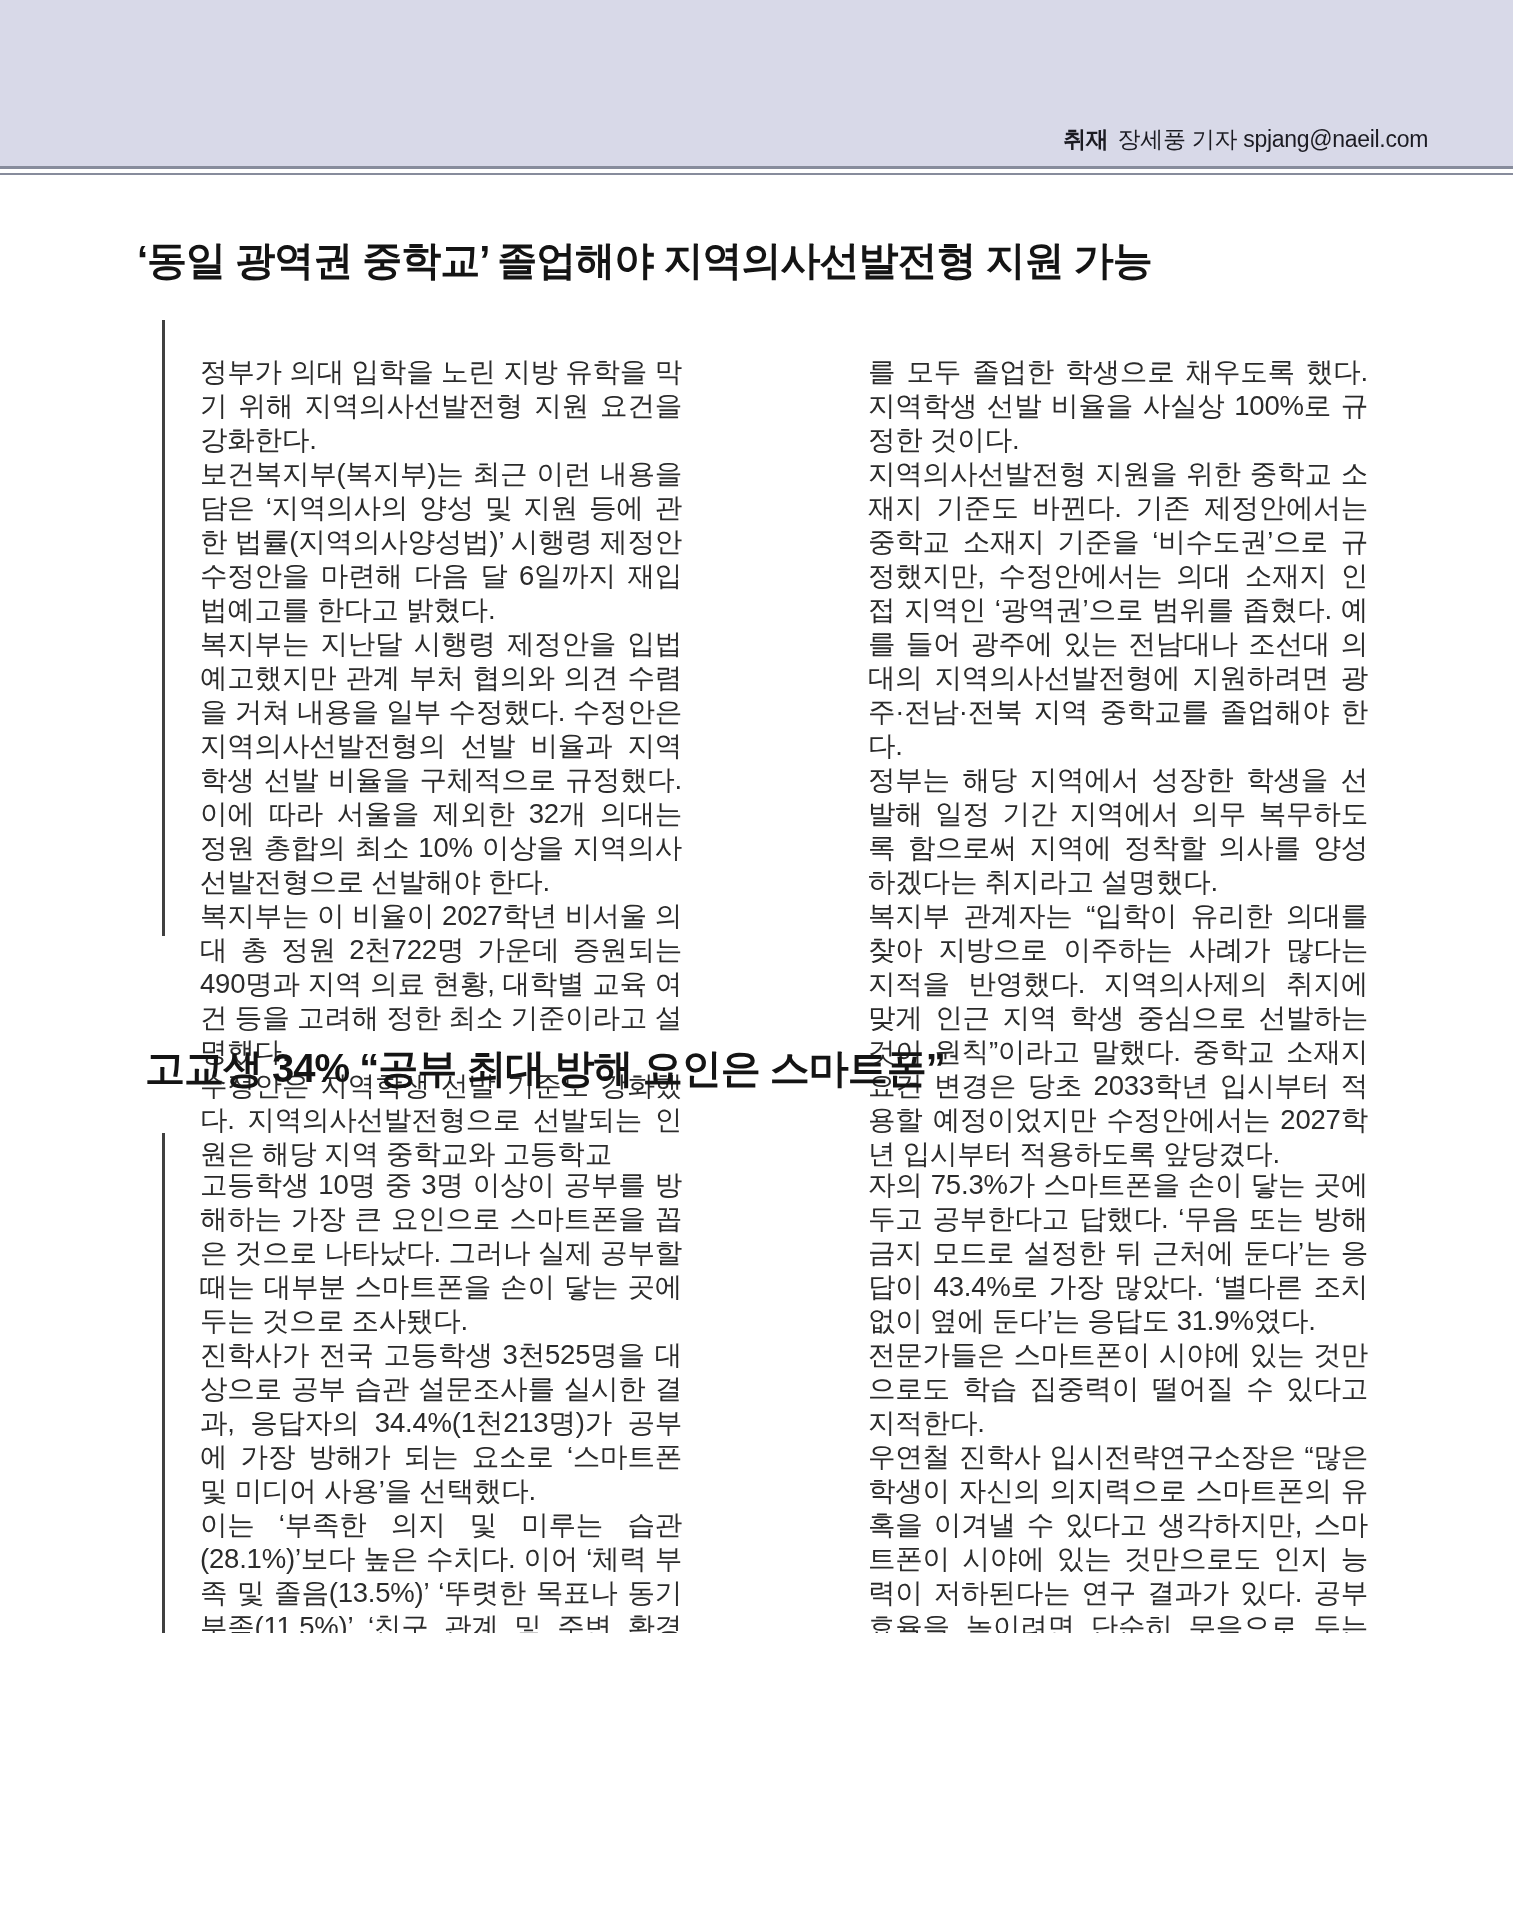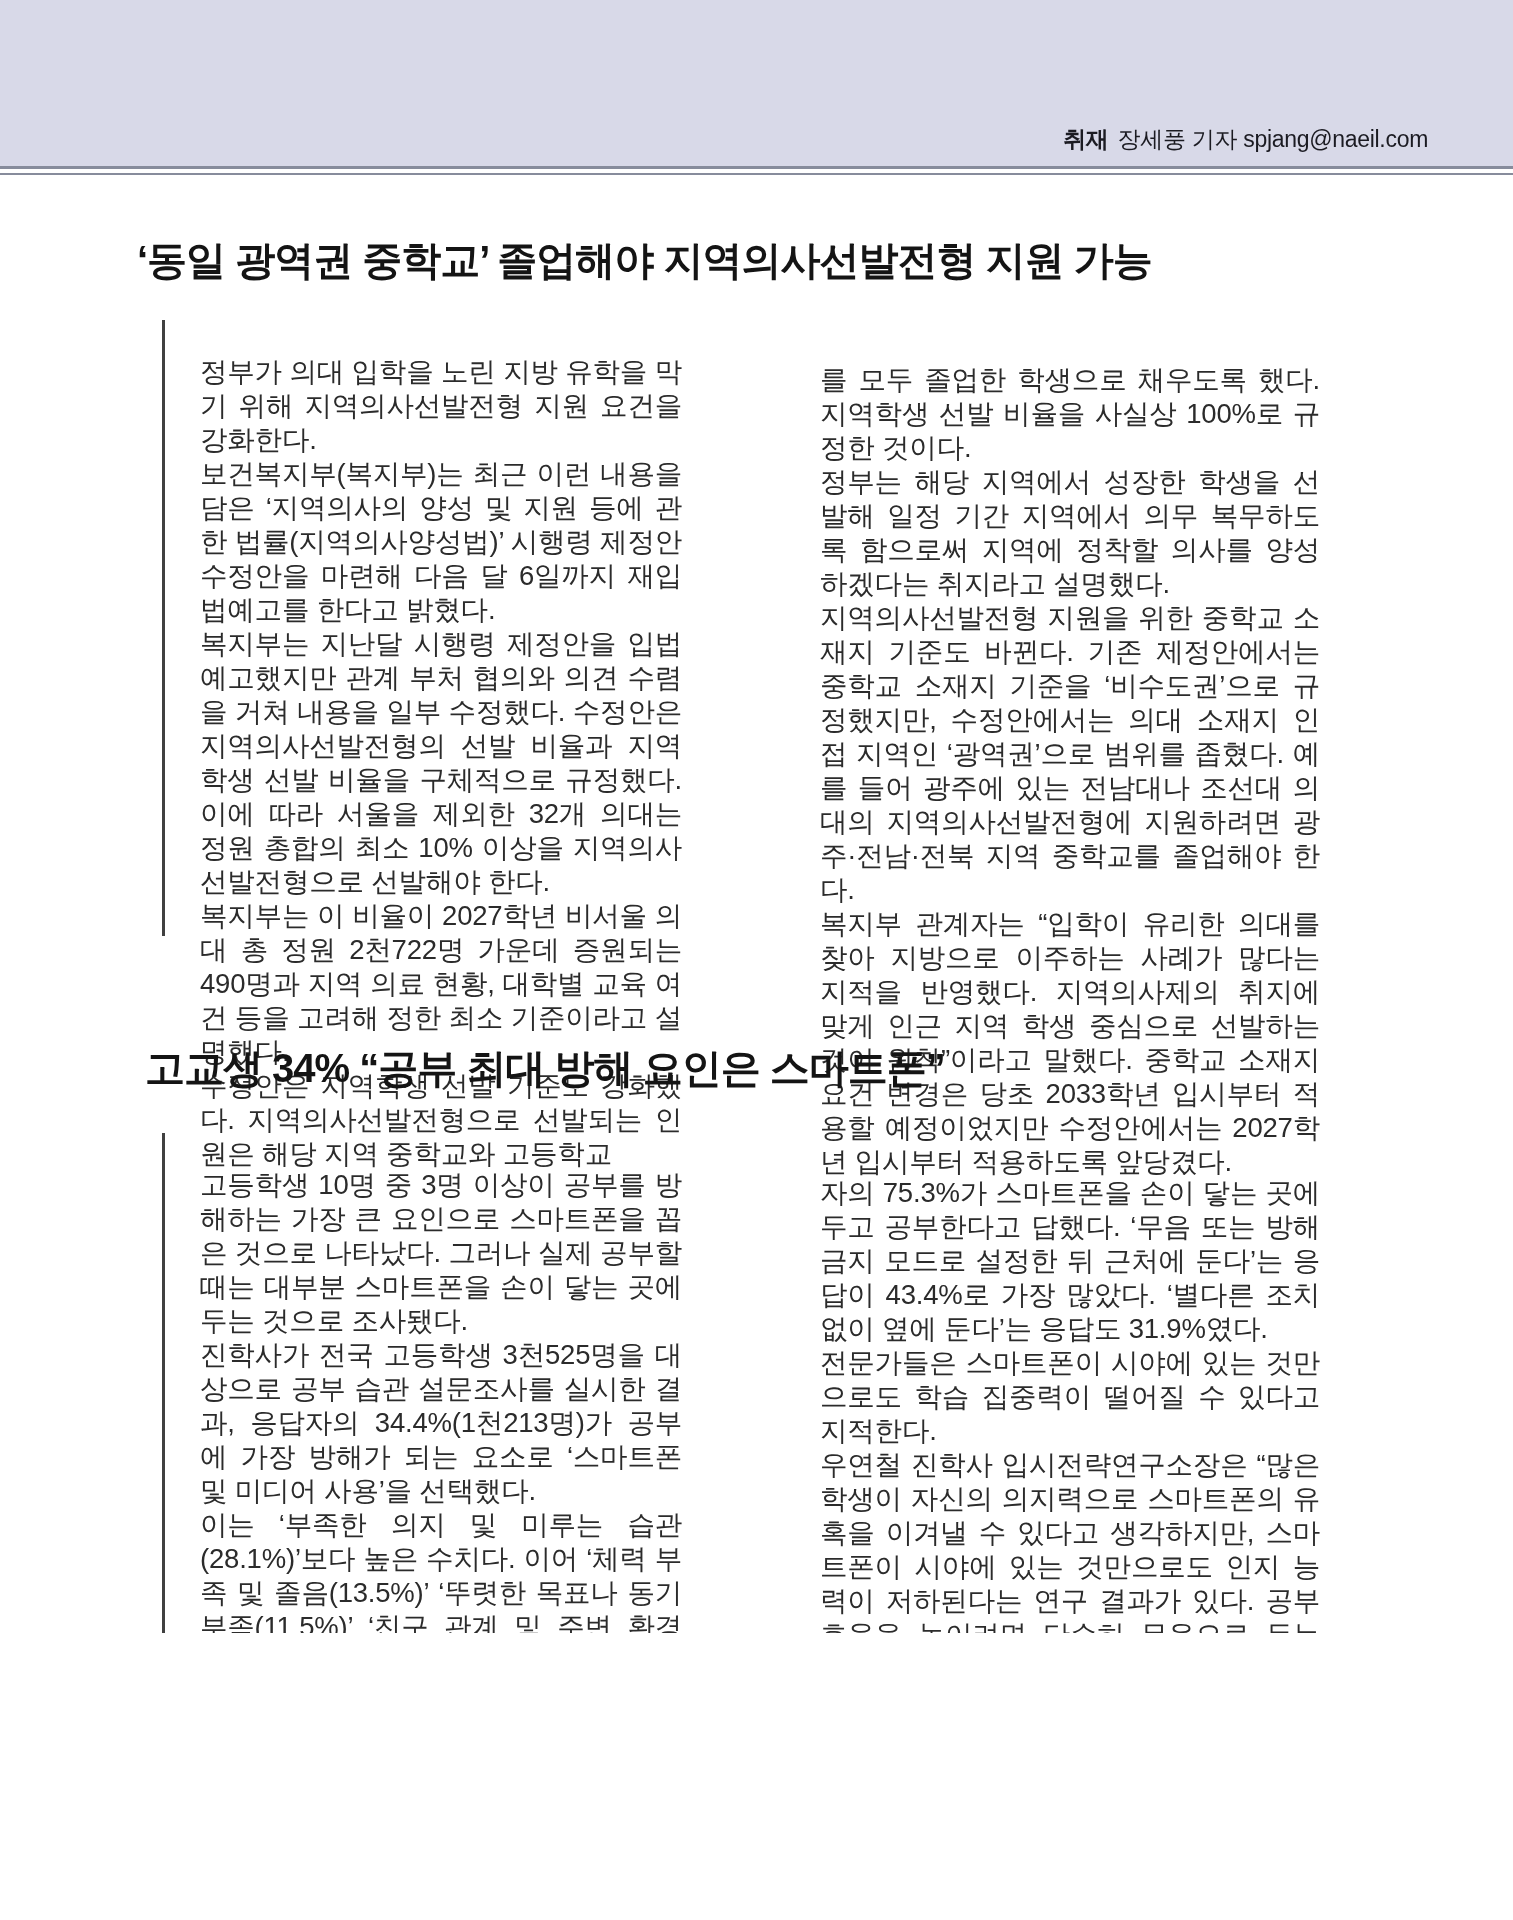--- a/index.html
+++ b/index.html
@@ -59,21 +59,21 @@
   }
   .vbar-1{top:320px;height:616px;}
   .vbar-2{top:1133px;height:574px;}
   .col{
     position:absolute;
     font-size:27.5px;line-height:34px;color:var(--body);
     text-align:justify;letter-spacing:-0.2px;
   }
   .col p{margin:0;}
   .col-left{left:200px;width:482px;}
-  .col-right{left:820px;width:500px;margin-top:8px;}
+  .col-right{left:868px;width:500px;}
   .cols-1{top:355px;}
   .cols-2{top:1168px;}
 </style>
 </head>
 <body>
 
 <div class="page">
 
   <div class="top-band">
     <div class="byline">
@@ -88,22 +88,22 @@
     <div class="vbar vbar-1"></div>
     <div class="col col-left cols-1">
       <p>정부가 의대 입학을 노린 지방 유학을 막기 위해 지역의사선발전형 지원 요건을 강화한다.</p>
       <p>보건복지부(복지부)는 최근 이런 내용을 담은 ‘지역의사의 양성 및 지원 등에 관한 법률(지역의사양성법)’ 시행령 제정안 수정안을 마련해 다음 달 6일까지 재입법예고를 한다고 밝혔다.</p>
       <p>복지부는 지난달 시행령 제정안을 입법 예고했지만 관계 부처 협의와 의견 수렴을 거쳐 내용을 일부 수정했다. 수정안은 지역의사선발전형의 선발 비율과 지역학생 선발 비율을 구체적으로 규정했다. 이에 따라 서울을 제외한 32개 의대는 정원 총합의 최소 10% 이상을 지역의사선발전형으로 선발해야 한다.</p>
       <p>복지부는 이 비율이 2027학년 비서울 의대 총 정원 2천722명 가운데 증원되는 490명과 지역 의료 현황, 대학별 교육 여건 등을 고려해 정한 최소 기준이라고 설명했다.</p>
       <p>수정안은 지역학생 선발 기준도 강화했다. 지역의사선발전형으로 선발되는 인원은 해당 지역 중학교와 고등학교</p>
     </div>
     <div class="col col-right cols-1">
       <p>를 모두 졸업한 학생으로 채우도록 했다. 지역학생 선발 비율을 사실상 100%로 규정한 것이다.</p>
+      <p>지역의사선발전형 지원을 위한 중학교 소재지 기준도 바뀐다. 기존 제정안에서는 중학교 소재지 기준을 ‘비수도권’으로 규정했지만, 수정안에서는 의대 소재지 인접 지역인 ‘광역권’으로 범위를 좁혔다. 예를 들어 광주에 있는 전남대나 조선대 의대의 지역의사선발전형에 지원하려면 광주·전남·전북 지역 중학교를 졸업해야 한다.</p>
       <p>정부는 해당 지역에서 성장한 학생을 선발해 일정 기간 지역에서 의무 복무하도록 함으로써 지역에 정착할 의사를 양성하겠다는 취지라고 설명했다.</p>
-      <p>지역의사선발전형 지원을 위한 중학교 소재지 기준도 바뀐다. 기존 제정안에서는 중학교 소재지 기준을 ‘비수도권’으로 규정했지만, 수정안에서는 의대 소재지 인접 지역인 ‘광역권’으로 범위를 좁혔다. 예를 들어 광주에 있는 전남대나 조선대 의대의 지역의사선발전형에 지원하려면 광주·전남·전북 지역 중학교를 졸업해야 한다.</p>
       <p>복지부 관계자는 “입학이 유리한 의대를 찾아 지방으로 이주하는 사례가 많다는 지적을 반영했다. 지역의사제의 취지에 맞게 인근 지역 학생 중심으로 선발하는 것이 원칙”이라고 말했다. 중학교 소재지 요건 변경은 당초 2033학년 입시부터 적용할 예정이었지만 수정안에서는 2027학년 입시부터 적용하도록 앞당겼다.</p>
     </div>
   </section>
 
   <section>
     <h1 class="article-title title-2">고교생 34% “공부 최대 방해 요인은 스마트폰”</h1>
     <div class="vbar vbar-2"></div>
     <div class="col col-left cols-2">
       <p>고등학생 10명 중 3명 이상이 공부를 방해하는 가장 큰 요인으로 스마트폰을 꼽은 것으로 나타났다. 그러나 실제 공부할 때는 대부분 스마트폰을 손이 닿는 곳에 두는 것으로 조사됐다.</p>
       <p>진학사가 전국 고등학생 3천525명을 대상으로 공부 습관 설문조사를 실시한 결과, 응답자의 34.4%(1천213명)가 공부에 가장 방해가 되는 요소로 ‘스마트폰 및 미디어 사용’을 선택했다.</p>

